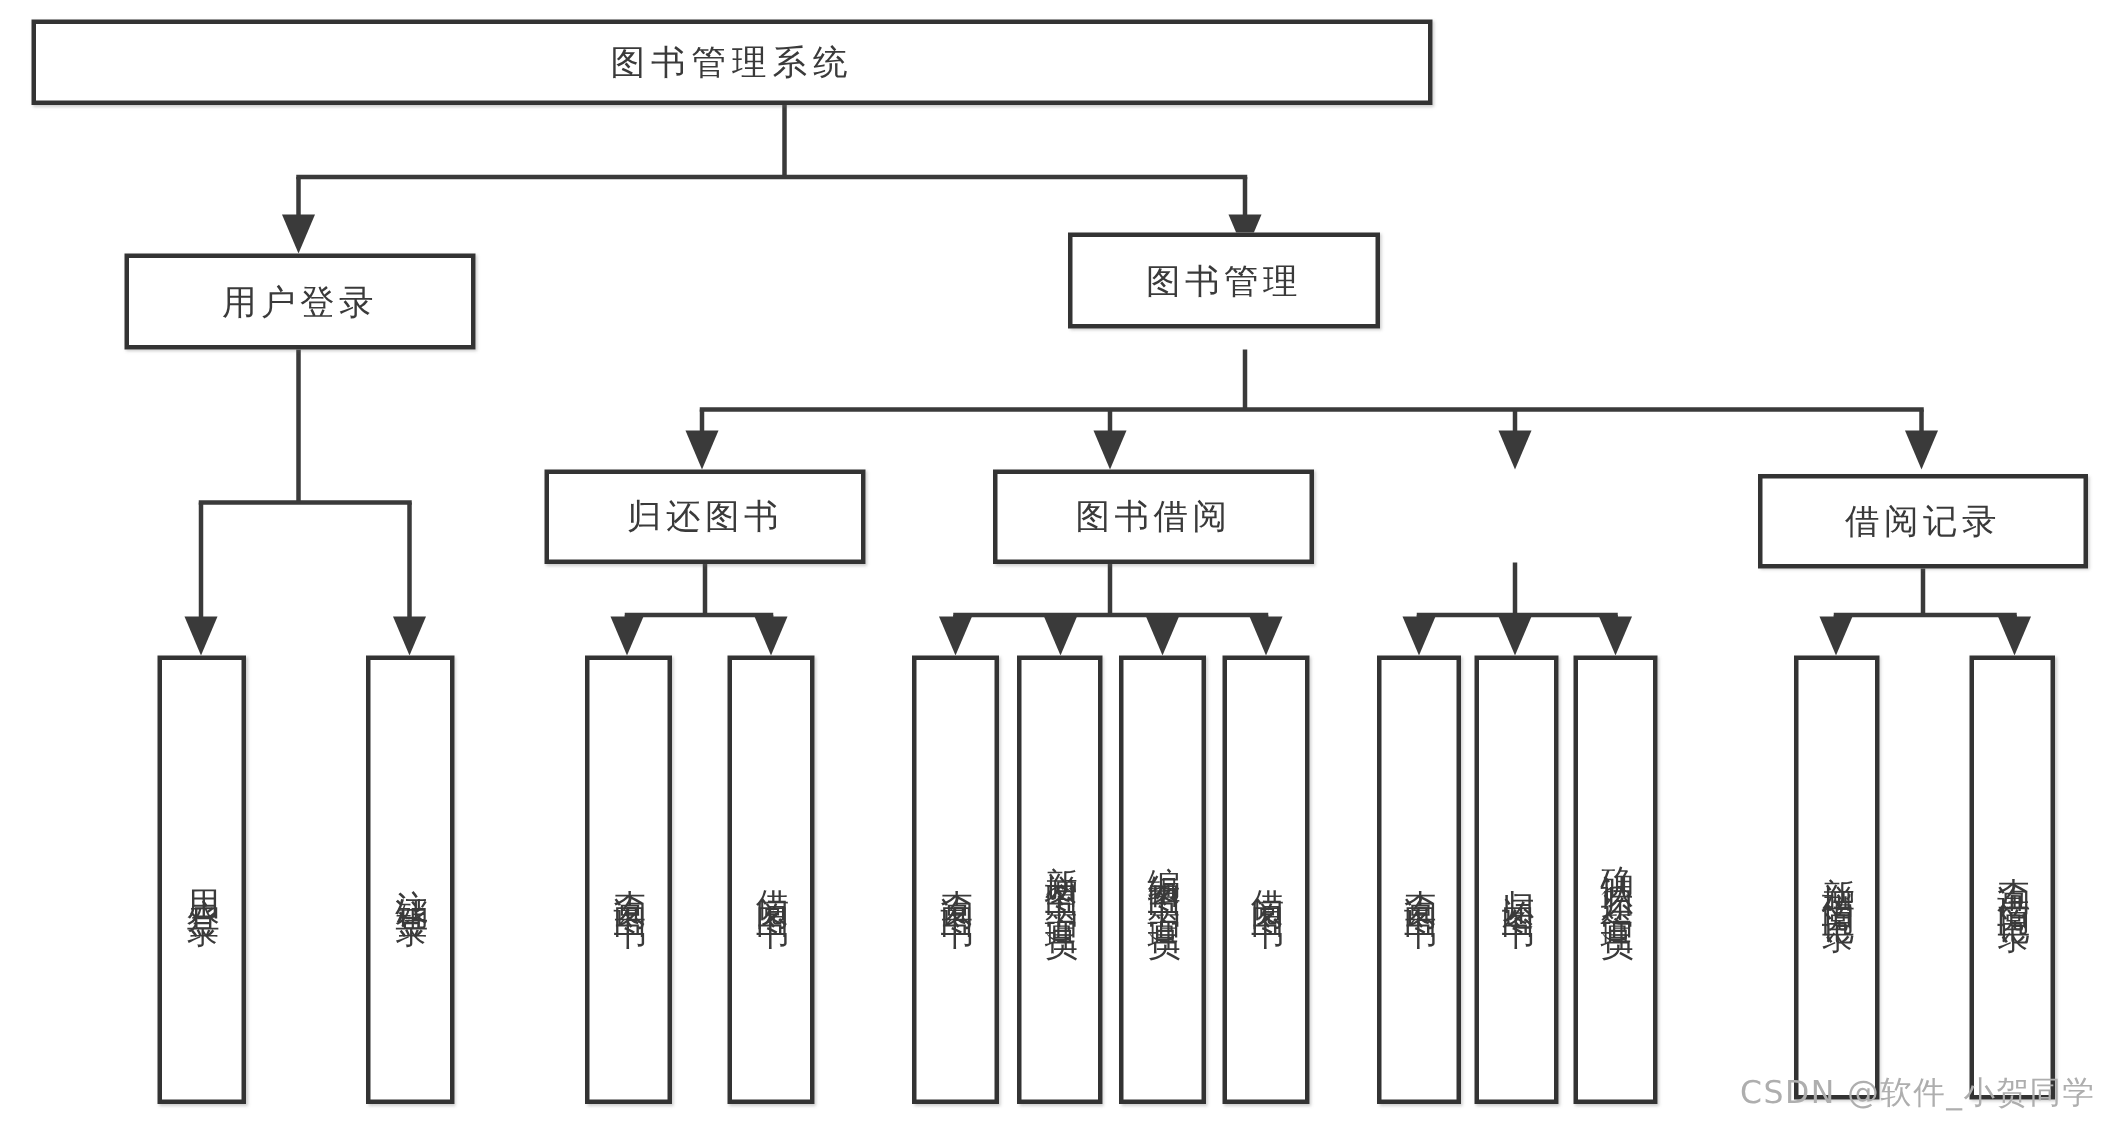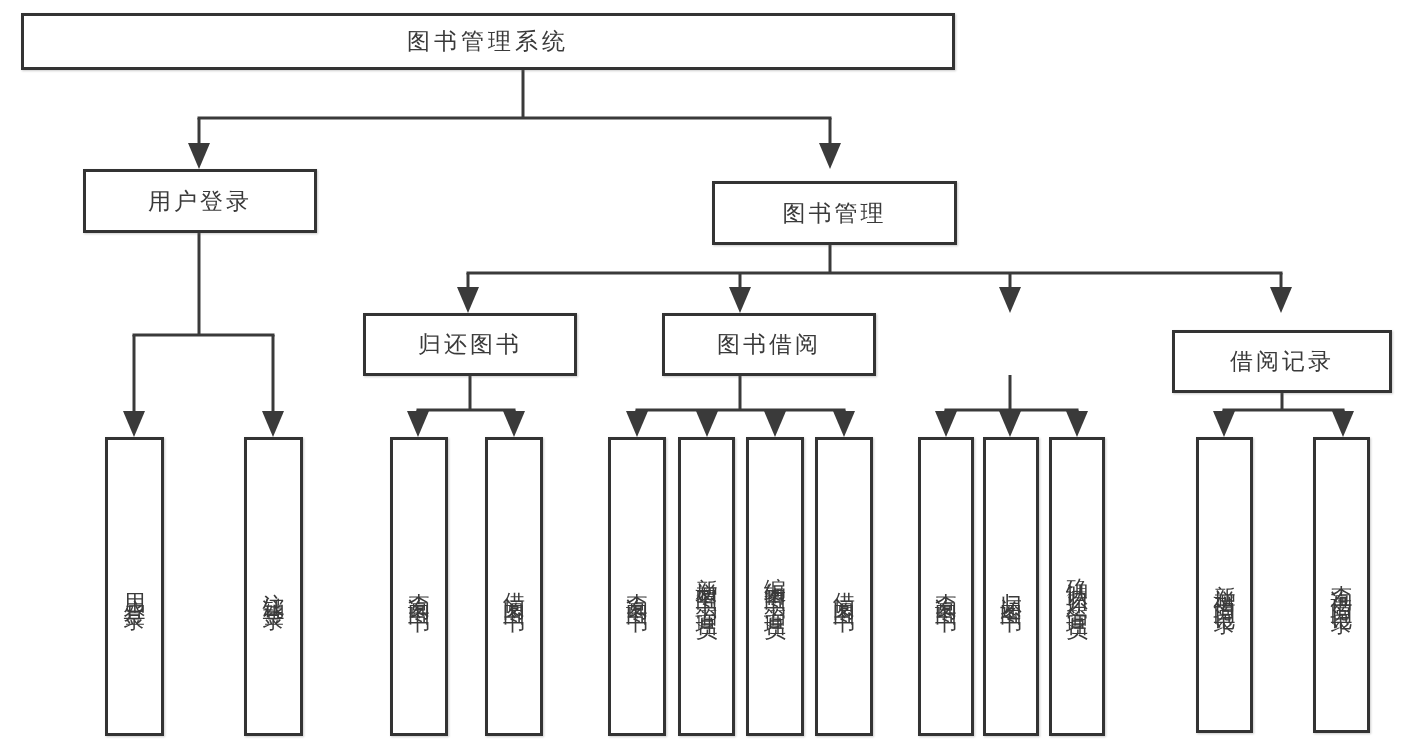--- a/index.html
+++ b/index.html
@@ -112,31 +112,31 @@
     </g>
   </svg>
 
   <div class="box" style="left:21px; top:13px; width:934px; height:57px;">
     <span class="h-label root-label">图书管理系统</span>
   </div>
 
   <div class="box" style="left:83px; top:169px; width:234px; height:64px;">
     <span class="h-label">用户登录</span>
   </div>
-  <div class="box" style="left:712px; top:181px; width:245px; height:64px;">
+  <div class="box" style="left:712px; top:155px; width:208px; height:64px;">
     <span class="h-label">图书管理</span>
   </div>
 
   <div class="box" style="left:363px; top:313px; width:214px; height:63px;">
     <span class="h-label">归还图书</span>
   </div>
   <div class="box" style="left:662px; top:313px; width:214px; height:63px;">
     <span class="h-label">图书借阅</span>
   </div>
-  <div class="box" style="left:1172px; top:330px; width:220px; height:63px;">
+  <div class="box" style="left:1172px; top:316px; width:220px; height:63px;">
     <span class="h-label">借阅记录</span>
   </div>
 
   <div class="box" style="left:105px; top:437px; width:59px; height:299px;">
     <span class="v-label">用户登录</span>
   </div>
   <div class="box" style="left:244px; top:437px; width:59px; height:299px;">
     <span class="v-label">注销登录</span>
   </div>
 
@@ -170,13 +170,14 @@
     <span class="v-label">确认归还（管理员）</span>
   </div>
 
   <div class="box" style="left:1196px; top:437px; width:57px; height:296px;">
     <span class="v-label">新增借阅记录</span>
   </div>
   <div class="box" style="left:1313px; top:437px; width:57px; height:296px;">
     <span class="v-label">查询借阅记录</span>
   </div>
 
+  <div class="watermark">CSDN @软件_小贺同学</div>
 </div>
 
 </body></html>

